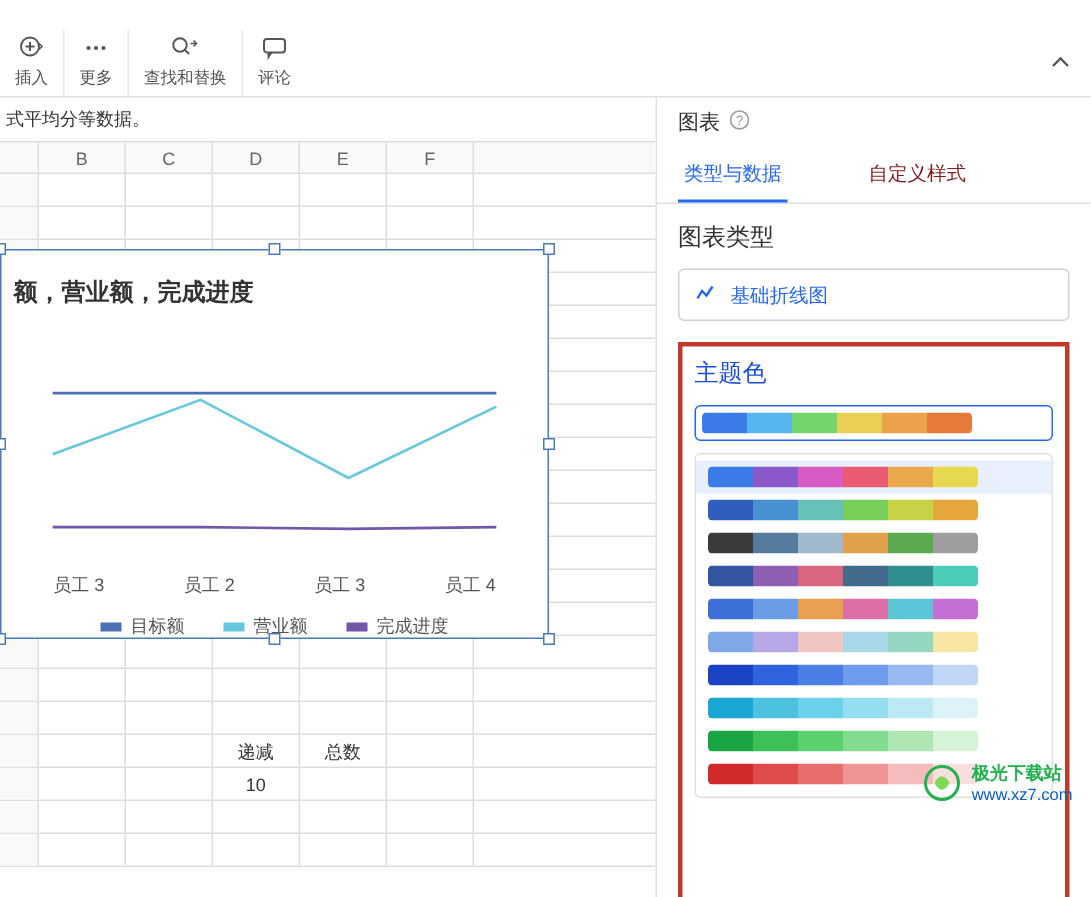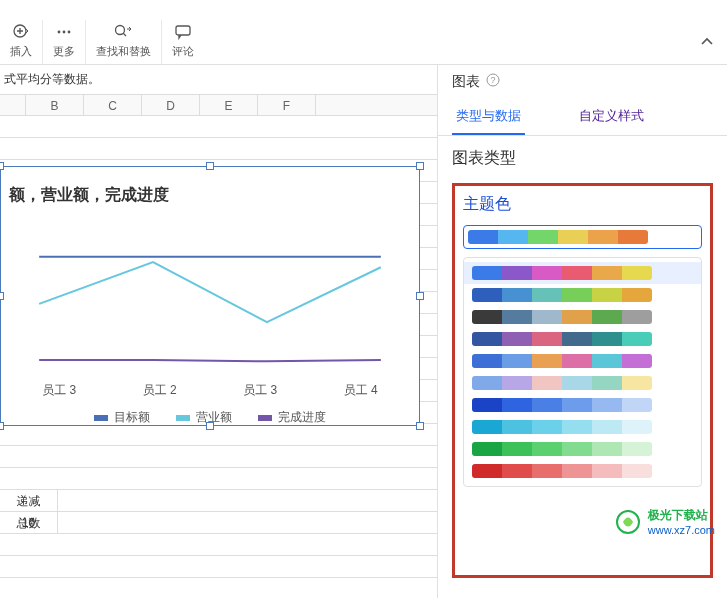--- a/index.html
+++ b/index.html
@@ -17,42 +17,42 @@
     .sheet-side { width: 438px; border-right: 1px solid #e0e0e0; }
     .panel-side { width: 289px; }
     
     .info-line { padding: 6px 4px; font-size: 12px; color: #333; }
     .col-headers { display: flex; height: 22px; border-bottom: 1px solid #ddd; border-top: 1px solid #ddd; background: #f9f9f9; }
     .col-header { width: 58px; text-align: center; font-size: 12px; color: #666; line-height: 22px; border-right: 1px solid #ddd; }
     .col-header:first-child { width: 26px; }
     .col-header:last-child { border-right: none; }
     
     .grid-area { position: relative; height: 480px; }
-    .grid-row { display: flex; height: 22px; border-bottom: 1px solid #ddd; flex-direction: column; }
+    .grid-row { display: flex; height: 22px; border-bottom: 1px solid #ddd; }
     .grid-cell { width: 58px; border-right: 1px solid #ddd; font-size: 12px; text-align: center; line-height: 22px; color: #333; }
     .grid-cell:last-child { border-right: none; }
     .row-head { width: 26px; background: #f9f9f9; }
     
-    .chart-box { position: absolute; top: 50px; left: 0; width: 420px; height: 260px; background: #fff; border: 1px solid #4a7ab8; }
+    .chart-box { position: absolute; top: 50px; left: 0; width: 366px; height: 260px; background: #fff; border: 1px solid #4a7ab8; }
     .chart-box .handle { position: absolute; width: 8px; height: 8px; background: #fff; border: 1px solid #4a7ab8; }
     .handle.tl { top: -5px; left: -5px; } .handle.tc { top: -5px; left: calc(50% - 4px); } .handle.tr { top: -5px; right: -5px; }
     .handle.ml { top: calc(50% - 4px); left: -5px; } .handle.mr { top: calc(50% - 4px); right: -5px; }
     .handle.bl { bottom: -5px; left: -5px; } .handle.bc { bottom: -5px; left: calc(50% - 4px); } .handle.br { bottom: -5px; right: -5px; }
     
     .chart-title { font-size: 16px; font-weight: bold; color: #333; padding: 18px 0 0 8px; }
     .chart-plot { position: relative; height: 160px; margin: 10px 8px 0 8px; }
     .chart-plot svg { width: 100%; height: 100%; }
     .x-labels { display: flex; justify-content: space-around; font-size: 12px; color: #555; padding: 6px 8px 0 8px; }
     .legend { display: flex; justify-content: center; gap: 26px; padding: 10px 0; font-size: 12px; color: #555; }
     .legend-item { display: flex; align-items: center; gap: 6px; }
     .legend-swatch { width: 14px; height: 6px; }
     
     .panel-header { display: flex; align-items: flex-start; padding: 8px 14px; font-size: 14px; color: #333; gap: 6px; }
     .panel-tabs { display: flex; border-bottom: 1px solid #e0e0e0; padding: 0 14px; }
-    .panel-tab { padding: 8px 4px; font-size: 13px; color: #4c1d95; margin-right: 50px; cursor: pointer; }
+    .panel-tab { padding: 8px 4px; font-size: 13px; color: #7f1d1d; margin-right: 50px; cursor: pointer; }
     .panel-tab.active { color: #2468f2; border-bottom: 2px solid #2468f2; font-weight: 500; }
     
     .panel-body { padding: 12px 14px; }
     .field-label { font-size: 16px; color: #333; margin-bottom: 10px; }
     .chart-type-selector { display: flex; align-items: center; gap: 8px; border: 1px solid #d0d0d0; border-radius: 4px; padding: 7px 10px; font-size: 13px; color: #2468f2; }
     
     .theme-block { margin-top: 14px; border: 3px solid #c0392b; padding: 8px; min-height: 395px; }
     .theme-selected { border: 1px solid #2468f2; border-radius: 4px; padding: 4px; margin-bottom: 8px; display: flex; align-items: center; }
     .theme-dropdown { margin-top: 6px; border: 1px solid #e0e0e0; border-radius: 4px; padding: 4px 0; background: #fff; }
     .theme-option { padding: 4px 8px; cursor: pointer; }
@@ -369,20 +369,28 @@
             <text x="7" y="10" font-size="9" text-anchor="middle" fill="#999">?</text>
           </svg>
       </span>
     </div>
     <div class="panel-tabs">
       <div class="panel-tab active">类型与数据</div>
       <div class="panel-tab">自定义样式</div>
     </div>
     <div class="panel-body">
       <div class="field-label">图表类型</div>
+      <div class="chart-type-selector">
+        <span>
+          <svg width="16" height="16" viewBox="0 0 16 16">
+              <path d="M2 12l3-5 3 3 4-6" stroke="#2468f2" fill="none" stroke-width="1.6"></path>
+            </svg>
+        </span>
+        <span>基础折线图</span>
+      </div>
 
       <div class="theme-block">
         <div class="field-label" style="color:#1d4ed8">主题色</div>
         <div class="theme-selected">
           <div class="color-strip" id="selected-strip">
               <div class="c" style="background: rgb(59, 123, 232);"></div>
               <div class="c" style="background: rgb(85, 182, 240);"></div>
               <div class="c" style="background: rgb(115, 214, 106);"></div>
               <div class="c" style="background: rgb(233, 207, 85);"></div>
               <div class="c" style="background: rgb(236, 162, 74);"></div>

